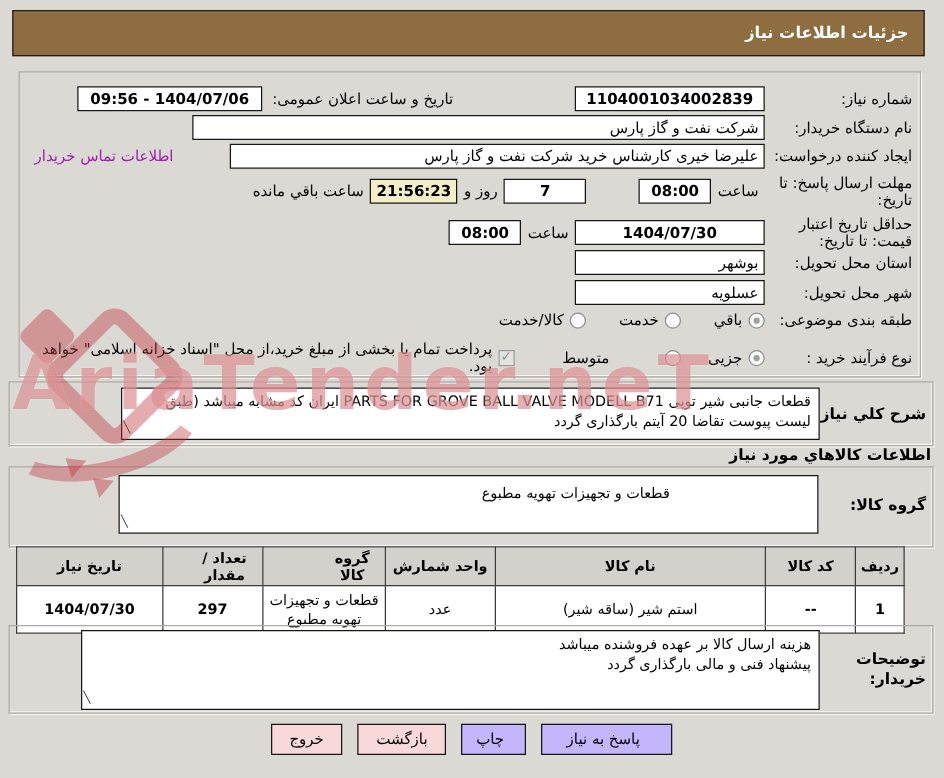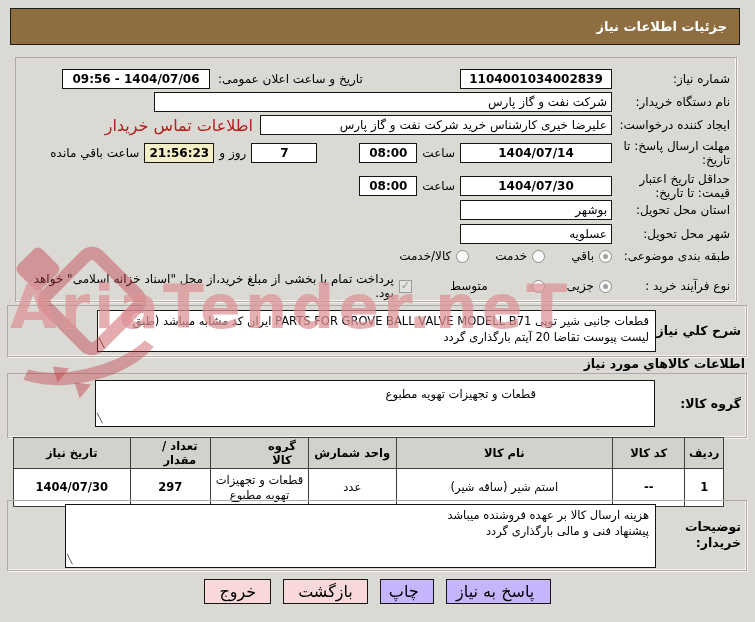--- a/index.html
+++ b/index.html
@@ -18,21 +18,21 @@
   .boxC { top:373px; right:8px;  width:740px; height:65px; }
   .boxD { top:500px; right:8px;  width:740px; height:71px; }
 
   .row { position:absolute; right:6px; left:6px; display:flex; align-items:center; direction:rtl; }
   .lbl { font-size:12px; color:#000; flex:0 0 auto; }
   .lblw { width:118px; line-height:14px; }
   .field { background:#fff; border:1px solid #161616; height:20px; line-height:18px;
            font-size:12px; padding:0 4px; overflow:hidden; white-space:nowrap; }
   .num { font-weight:bold; text-align:center; }
   .spacer { flex:1 1 auto; }
-  .link { color:#b91c1c; font-size:16px; cursor:pointer; }
+  .link { color:#a21caf; font-size:12px; cursor:pointer; }
 
   .radio { width:13px; height:13px; border-radius:50%; border:1px solid #8e8e8e; background:#fbfbfb;
            display:inline-block; position:relative; flex:0 0 auto; }
   .radio.sel::after { content:""; position:absolute; top:3px; right:3px; width:5px; height:5px;
            border-radius:50%; background:#9ba39c; }
   .ropt { display:flex; align-items:center; gap:5px; font-size:12px; }
   .chk { width:13px; height:13px; border:1px solid #9b9b9b; background:#e3e3e0; position:relative; flex:0 0 auto; }
   .chk::after { content:"\2713"; position:absolute; top:-2px; right:1px; font-size:11px; color:#8f958f; }
 
   .bold { font-weight:bold; }
@@ -44,21 +44,21 @@
 
   
   table.goods { position:absolute; top:437px; right:31px; width:711px; border-collapse:collapse;
                 direction:rtl; background:#fff; font-size:11.5px; }
   table.goods th { background:#d3d1cb; font-weight:bold; border:1px solid #3c3c3c; height:26px; padding:1px 3px; }
   table.goods td { border:1px solid #3c3c3c; height:38px; text-align:center; padding:1px 3px; line-height:15px; }
 
   
   .btnrow { position:absolute; top:579px; right:0; left:0; display:flex; direction:rtl;
             justify-content:center; align-items:center; gap:12px; }
-  .btn { height:25px; border:1px solid #161616; font-size:16px; line-height:23px;
+  .btn { height:25px; border:1px solid #161616; font-size:12px; line-height:23px;
          text-align:center; padding:0 14px; cursor:pointer; }
   .btn.green { background:#c4b5fd;padding-left:8px; }
   .btn.pink  { background:#f8d8d8; }
 
   
   .wm { position:absolute; pointer-events:none; z-index:5; }
   .wm-text { top:272px; right:52px; left:0; text-align:left; padding-left:10px;
              font-size:60px; font-weight:bold; letter-spacing:4px; direction:ltr;
              color:rgba(193,57,66,0.40); text-shadow:0 0 1px rgba(255,255,255,0.55);
              white-space:nowrap; overflow:hidden; }
@@ -91,27 +91,26 @@
       <span class="field num" style="width:148px;">1404/07/06 - 09:56</span>
     </div>
 
     <div class="row" style="top:34px;">
       <span class="lbl lblw">نام دستگاه خریدار:</span>
       <span class="field" style="width:458px;">شرکت نفت و گاز پارس</span>
     </div>
 
     <div class="row" style="top:57px;">
       <span class="lbl lblw">ایجاد کننده درخواست:</span>
-      <span class="field" style="width:352px;">علیرضا  خیری کارشناس خرید  شرکت نفت و گاز پارس</span>
+      <span class="field" style="width:428px;margin-left:38px;">علیرضا  خیری کارشناس خرید  شرکت نفت و گاز پارس</span>
       <span class="link" style="margin-right:7px;">اطلاعات تماس خریدار</span>
     </div>
 
     <div class="row" style="top:79px; height:32px;">
       <span class="lbl lblw">مهلت ارسال پاسخ: تا تاریخ:</span>
-      <span class="field num" style="width:152px;">1404/07/14</span>
       <span class="lbl" style="margin:0 5px;">ساعت</span>
       <span class="field num" style="width:58px;">08:00</span>
       <span class="field num" style="width:66px; margin-right:42px;">7</span>
       <span class="lbl" style="margin:0 5px;">روز و</span>
       <span class="field num" style="width:70px; background:#f2eec6;">21:56:23</span>
       <span class="lbl" style="margin-right:5px;">ساعت باقي مانده</span>
     </div>
 
     <div class="row" style="top:112px; height:32px;">
       <span class="lbl lblw">حداقل تاریخ اعتبار قیمت: تا تاریخ:</span>

